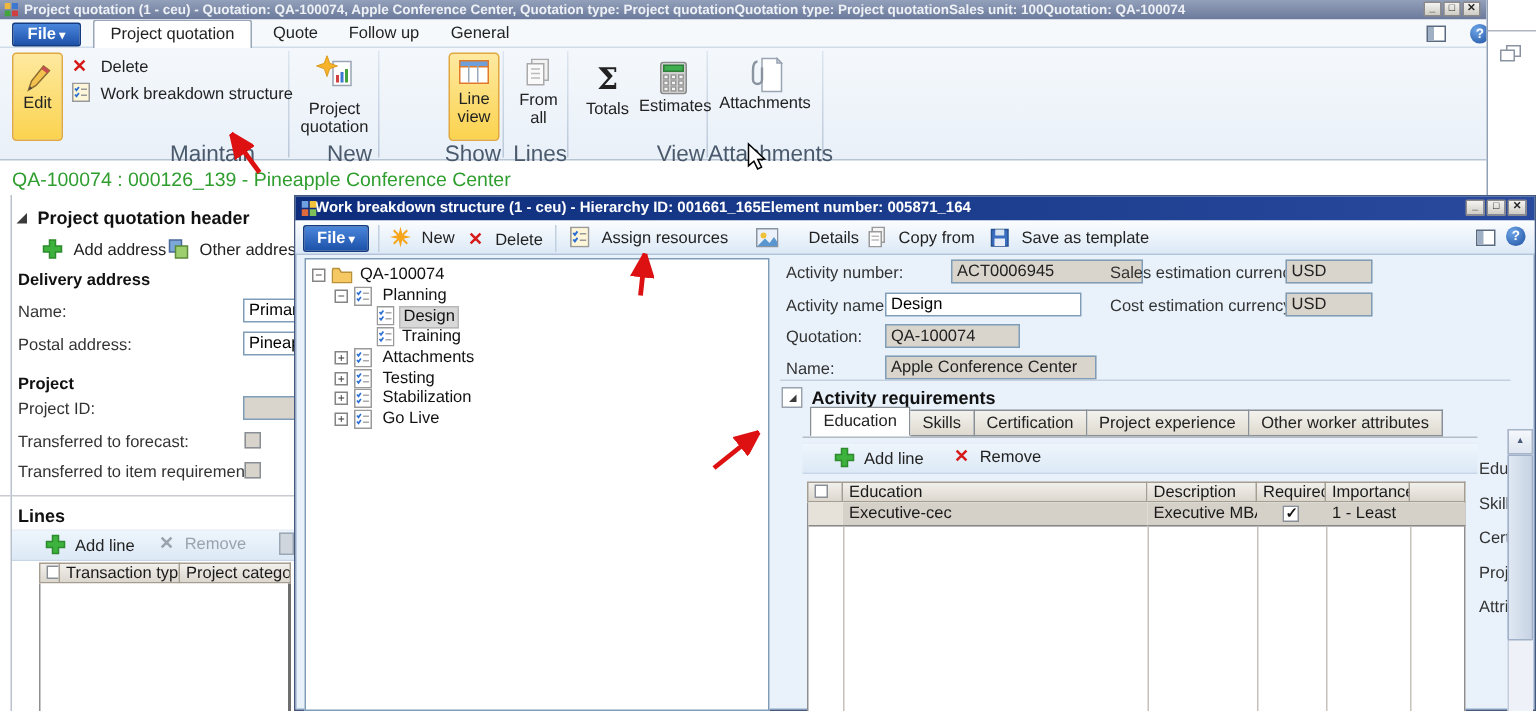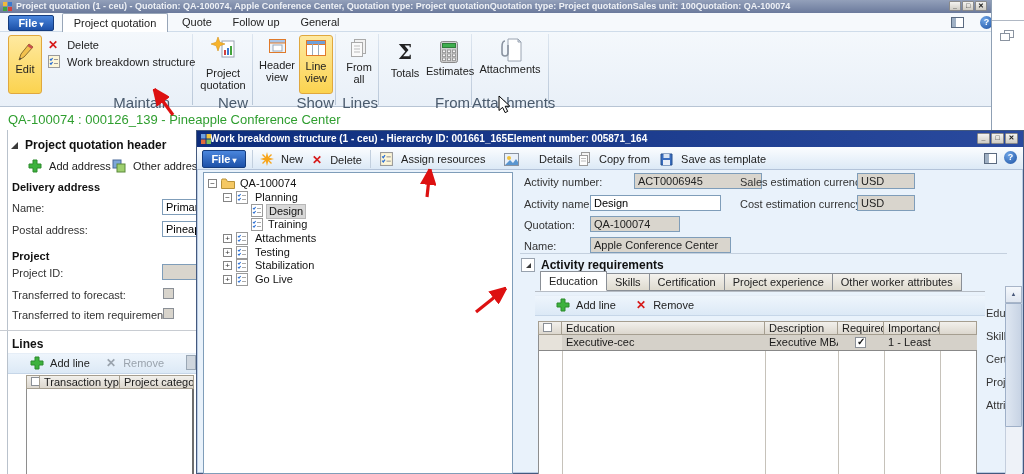--- a/index.html
+++ b/index.html
@@ -132,28 +132,20 @@
       <rect x="12" y="4" width="12" height="16" fill="#fff" stroke="#9aa4b2"></rect>
       <rect x="14" y="13" width="2" height="5" fill="#d04040"></rect>
         <rect x="17" y="11" width="2" height="7" fill="#3c78d0"></rect>
         <rect x="20" y="9" width="2" height="9" fill="#43a43c"></rect>
       <path d="M8 0 L9.8 5.2 L15 7 L9.8 8.8 L8 14 L6.2 8.8 L1 7 L6.2 5.2 Z" fill="#f7b32a" stroke="#d89416" stroke-width="0.6"></path>
     </svg>
     <div class="btnlabel" style="margin-top:2px">Project quotation</div>
   </div>
   <div class="abs grplabel" style="left:196px;width:52px">New</div>
 
-  <div class="abs bigbtn" style="left:256px;top:35px;width:42px;height:60px">
-    <svg class="icon" style="margin:4px auto 0" width="24" height="20" viewBox="0 0 24 20">
-      <rect x="4.5" y="0.5" width="16" height="13" fill="#eef4fb" stroke="#e07a2a"></rect>
-      <rect x="4.5" y="0.5" width="16" height="3.5" fill="#a8c6ea" stroke="#e07a2a"></rect>
-      <rect x="8" y="6" width="9" height="6" fill="#fff" stroke="#9ab"></rect>
-    </svg>
-    <div class="btnlabel">Header view</div>
-  </div>
   <div class="abs bigbtn hl" style="left:299px;top:35px;width:34px;height:59px">
     <svg class="icon" style="margin:4px auto 0" width="24" height="20" viewBox="0 0 24 20">
       <rect x="2.5" y="0.5" width="19" height="15" fill="#fff" stroke="#e07a2a"></rect>
       <rect x="2.5" y="0.5" width="19" height="4" fill="#6f9fd8" stroke="#e07a2a"></rect>
       <line x1="8.5" y1="4" x2="8.5" y2="15" stroke="#9ab"></line>
         <line x1="14.5" y1="4" x2="14.5" y2="15" stroke="#9ab"></line>
     </svg>
     <div class="btnlabel">Line view</div>
   </div>
   <div class="abs grplabel" style="left:256px;width:78px">Show</div>
@@ -185,21 +177,21 @@
         <rect x="3.5" y="13" width="3" height="2.6"></rect>
           <rect x="8.5" y="13" width="3" height="2.6"></rect>
           <rect x="13.5" y="13" width="3" height="2.6"></rect>
         <rect x="3.5" y="17" width="3" height="2.6"></rect>
           <rect x="8.5" y="17" width="3" height="2.6"></rect>
           <rect x="13.5" y="17" width="3" height="2.6"></rect>
       </g>
     </svg>
     <div class="btnlabel" style="margin-top:2px">Estimates</div>
   </div>
-  <div class="abs grplabel" style="left:384px;width:86px">From</div>
+  <div class="abs grplabel" style="left:384px;width:86px">View</div>
 
   <div class="abs bigbtn" style="left:478px;top:35px;width:64px;height:60px">
     <svg class="icon" style="margin:2px auto 0" width="24" height="26" viewBox="0 0 24 26">
       <path d="M10 2 L20 2 L23 5 L23 24 L10 24 Z" fill="#fff" stroke="#9aa4b2"></path>
       <path d="M20 2 L20 5 L23 5 Z" fill="#dce4ee" stroke="#9aa4b2"></path>
       <path d="M7 4 C4 4 4 8 4 10 L4 16 C4 18 5.5 19 7 19 C8.5 19 10 18 10 16 L10 8" fill="none" stroke="#8a93a0" stroke-width="1.6"></path>
     </svg>
     <div class="btnlabel">Attachments</div>
   </div>
   <div class="abs grplabel" style="left:472px;width:76px">Attachments</div>

